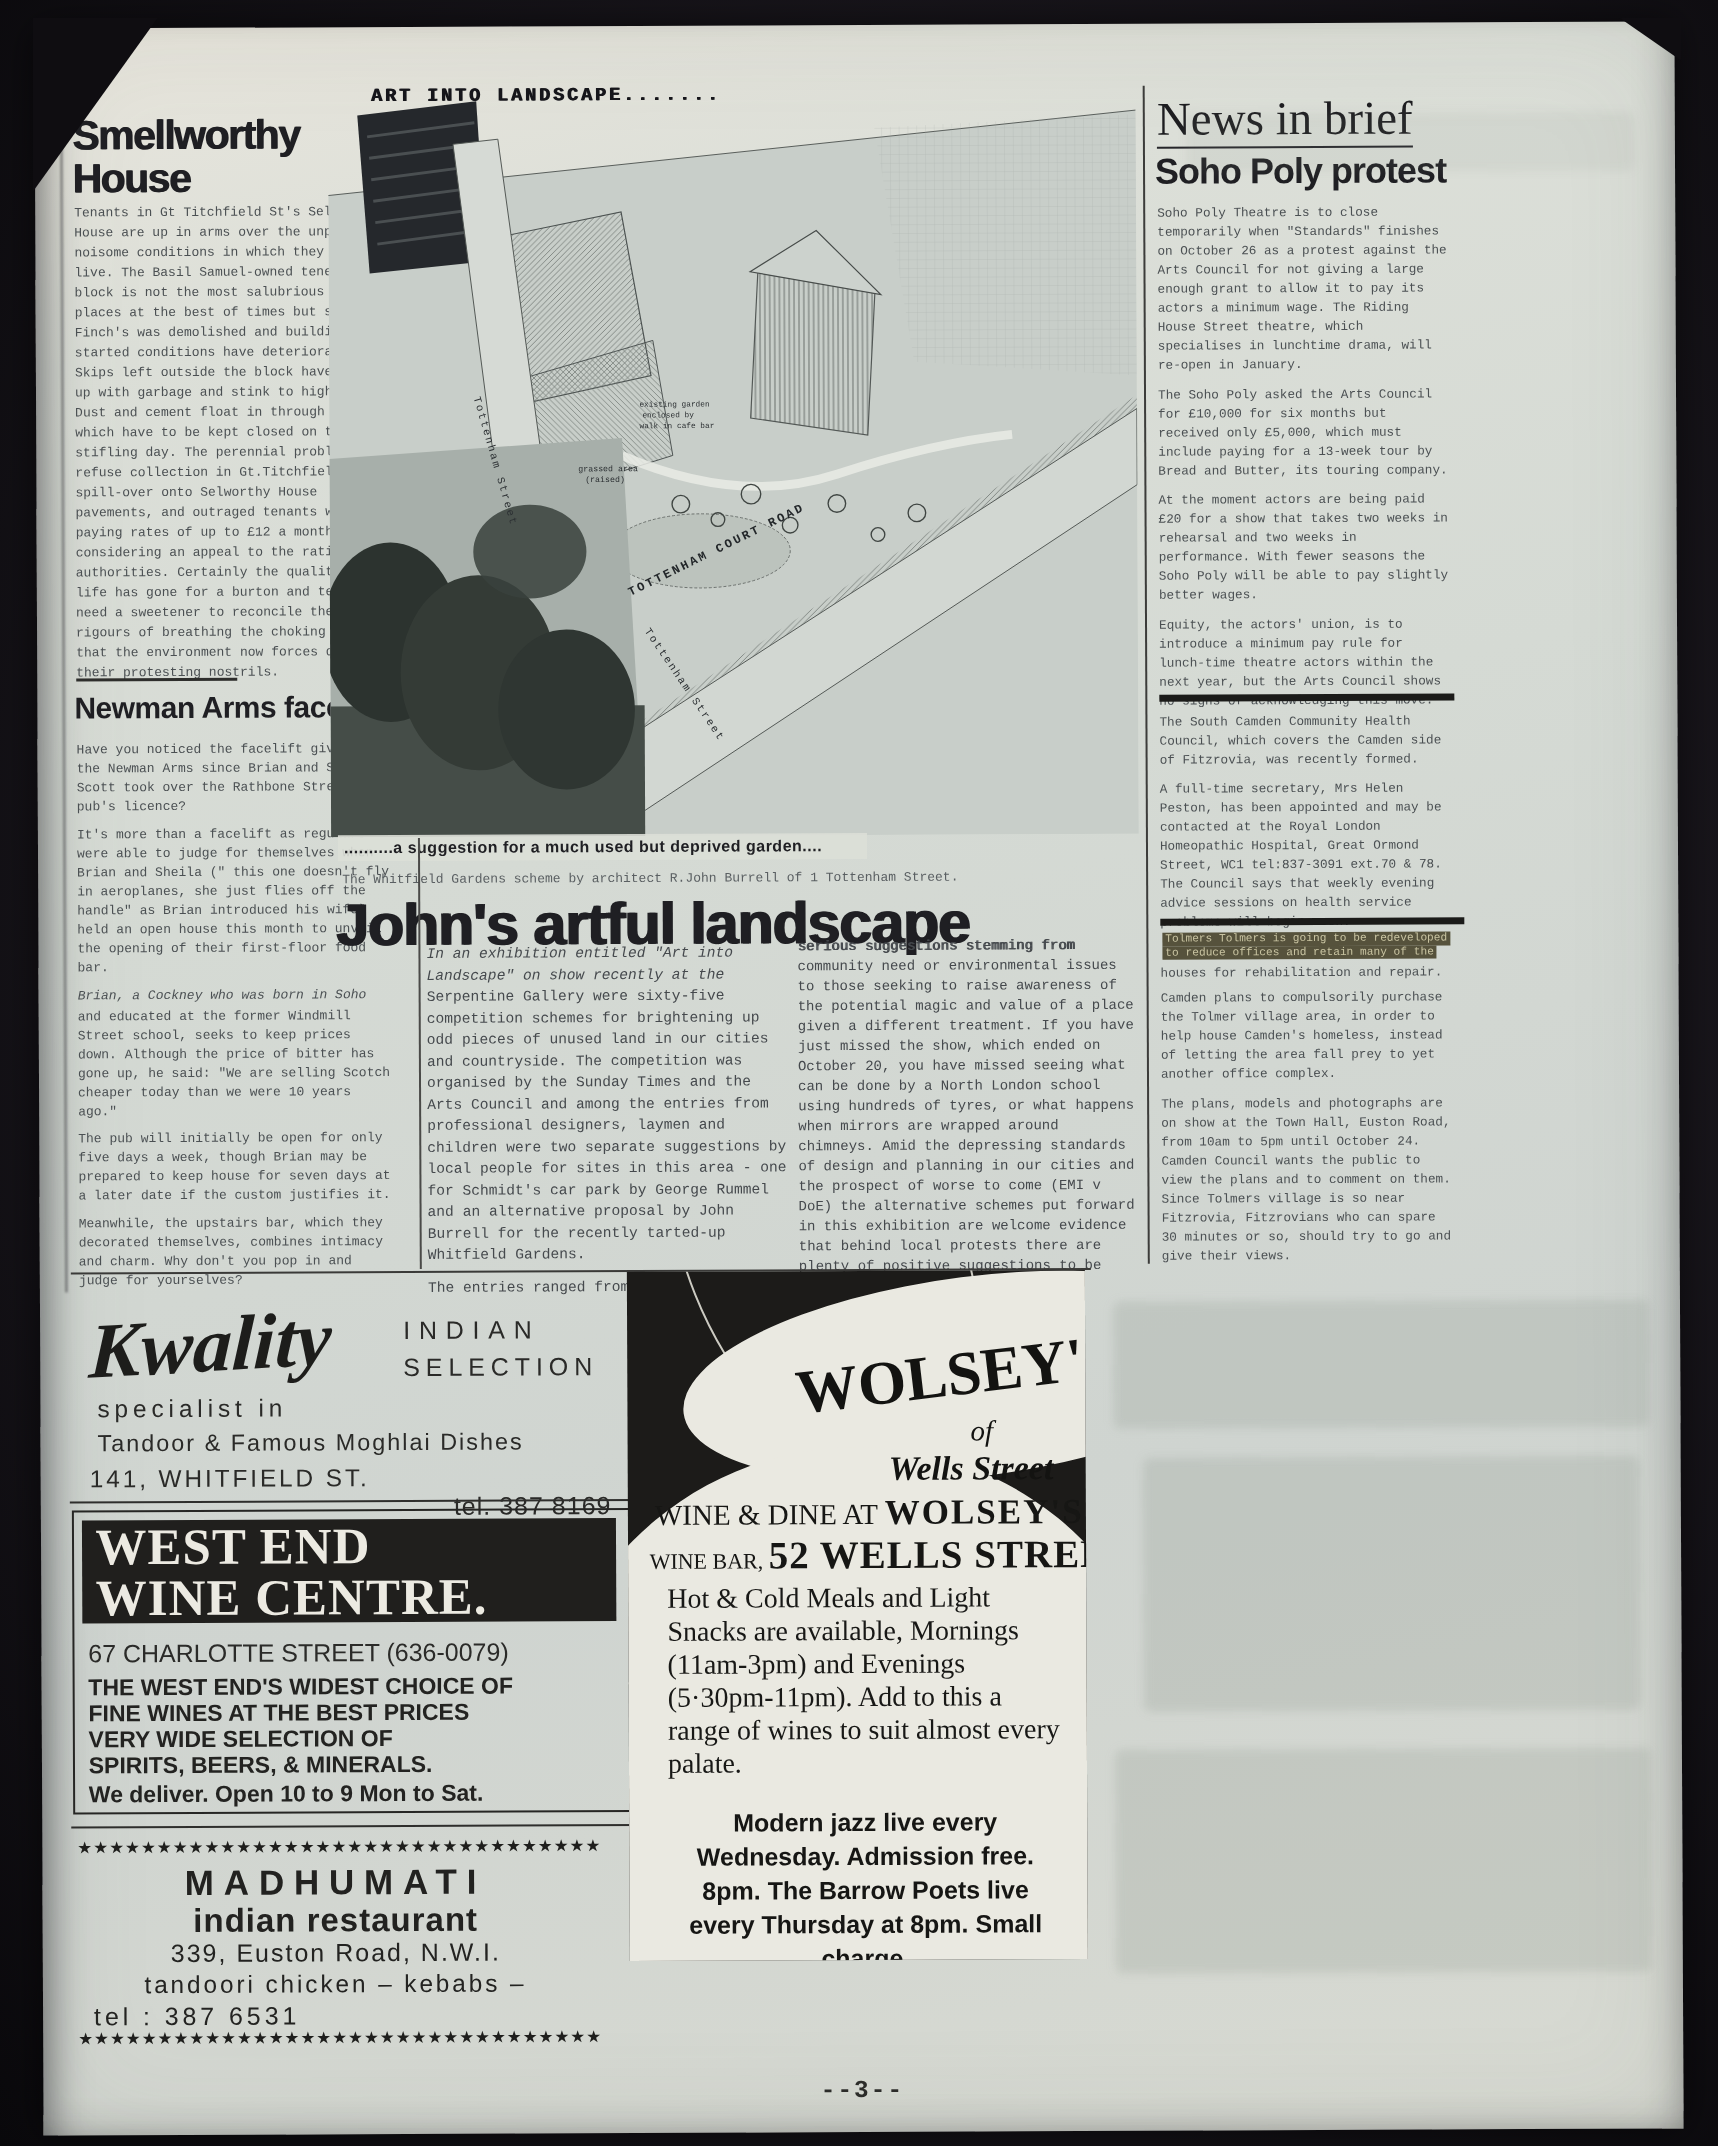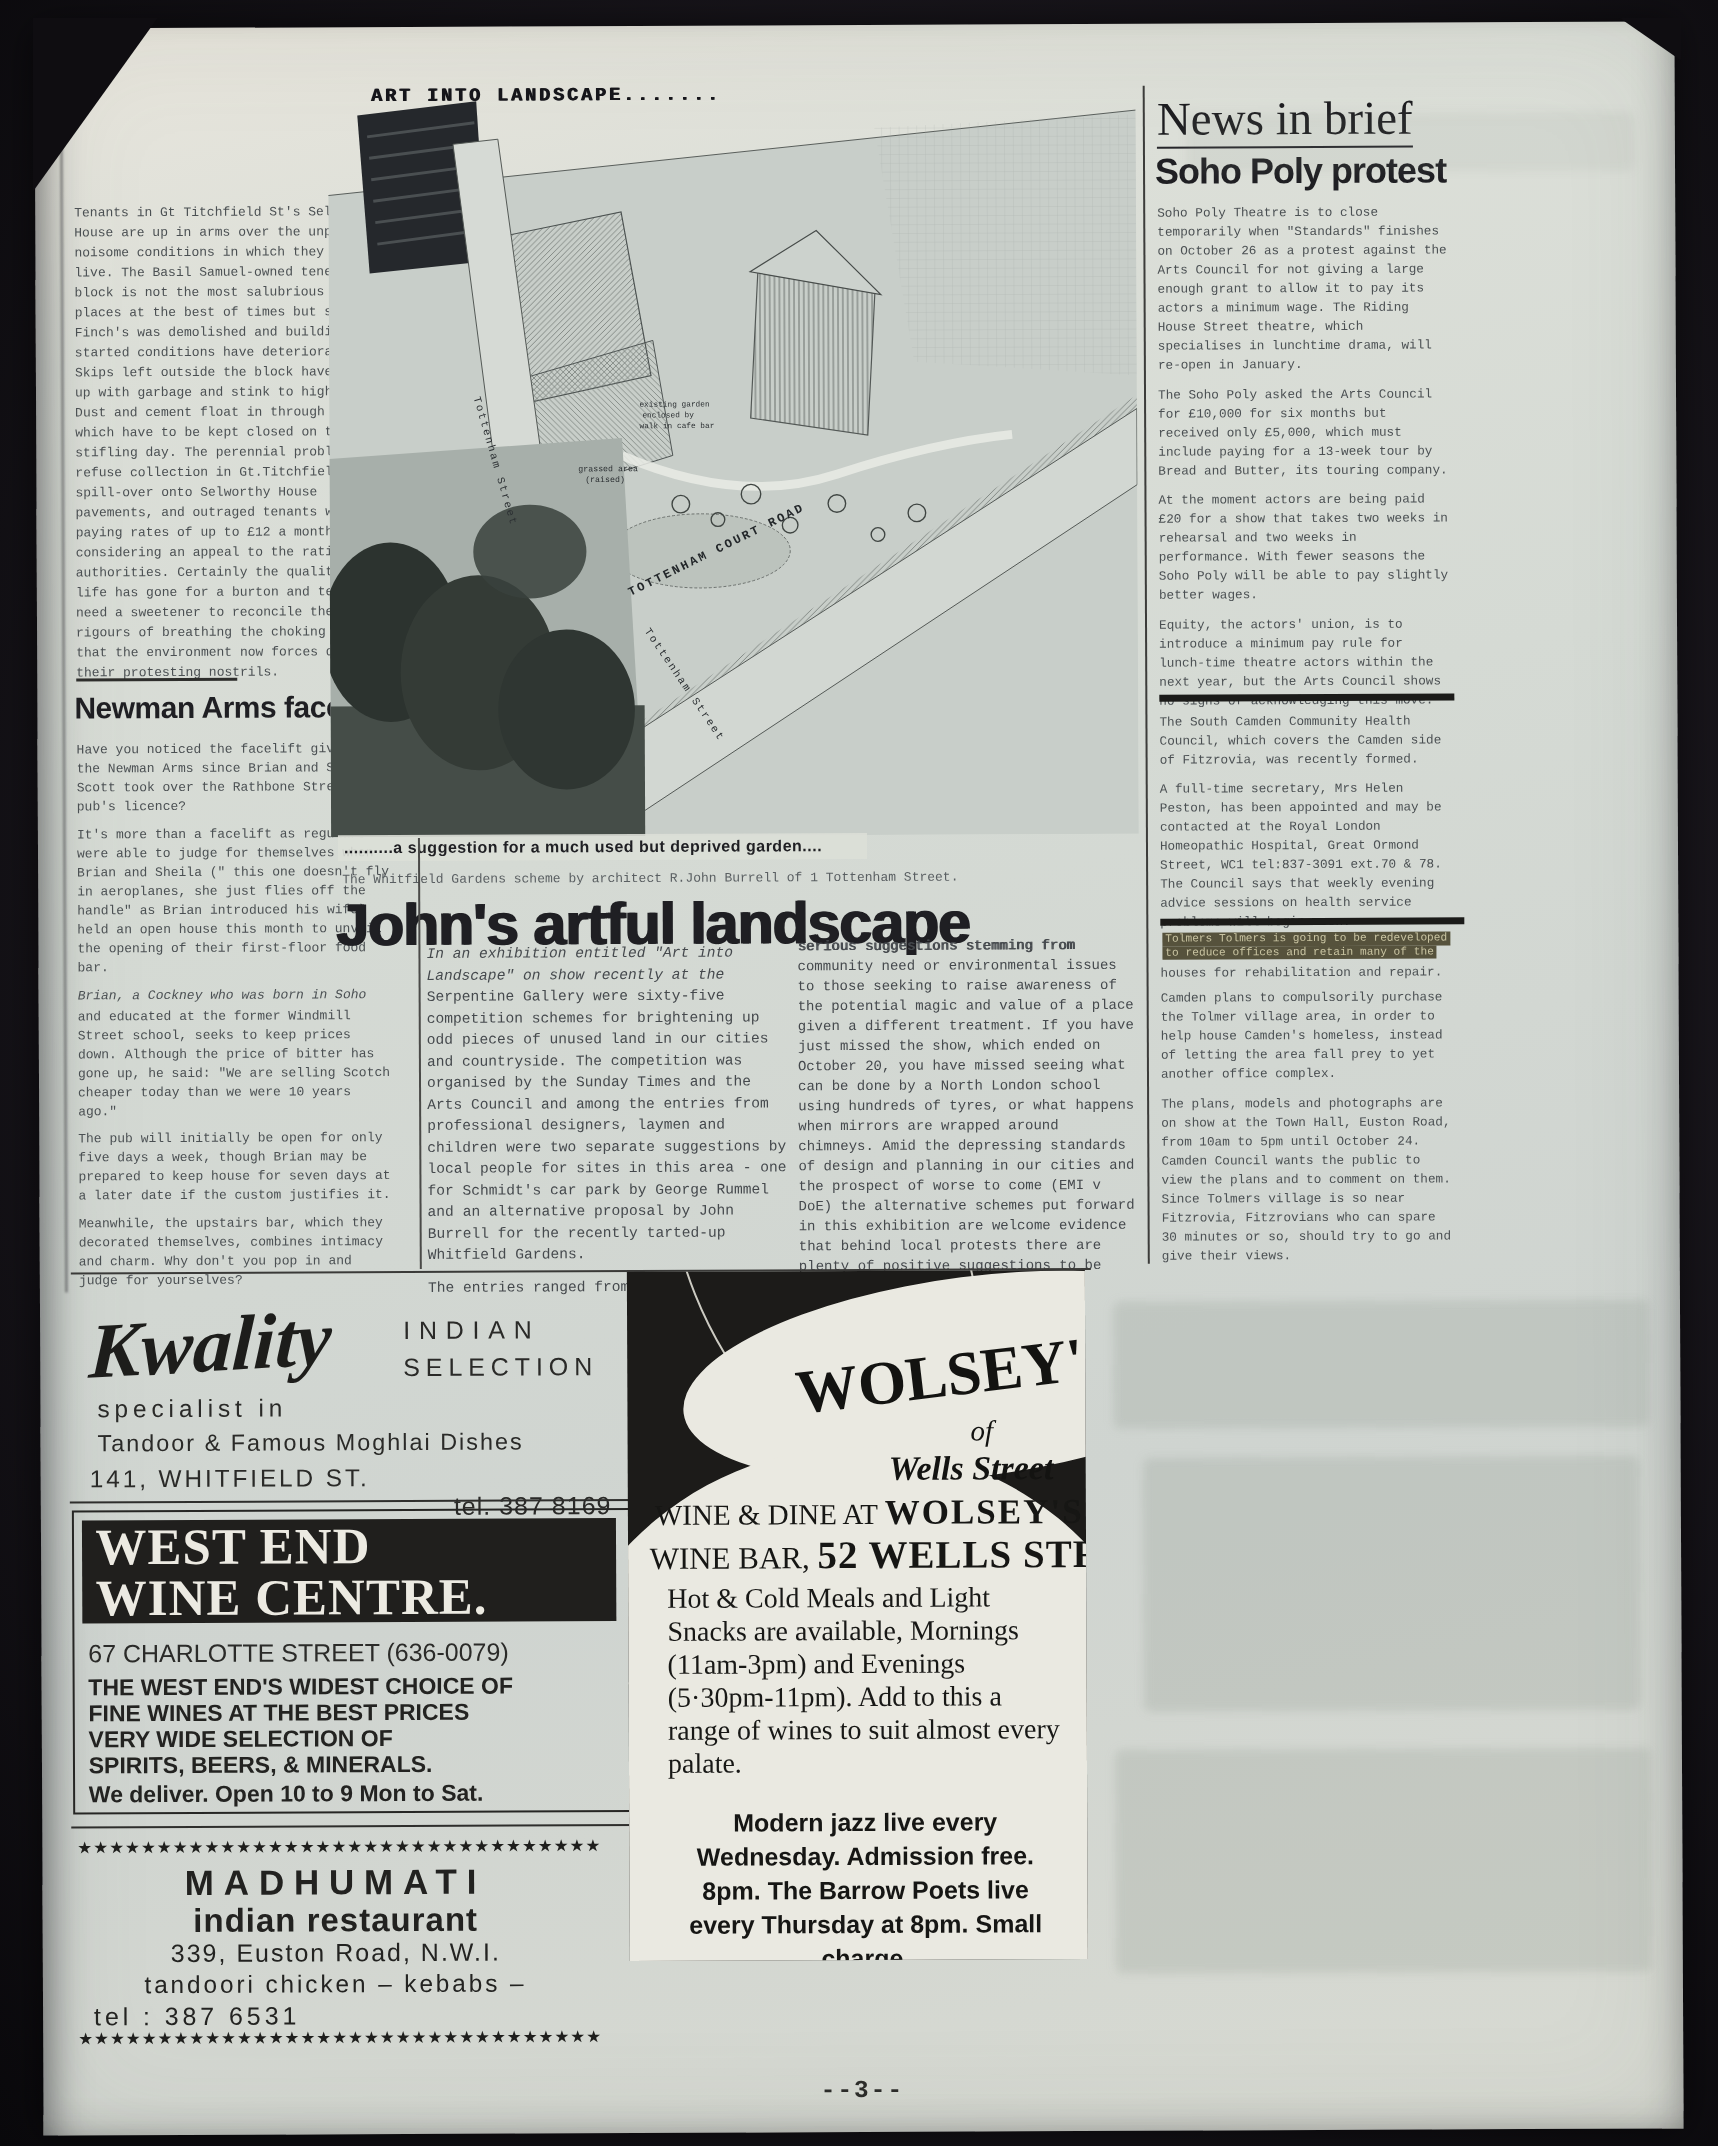--- a/index.html
+++ b/index.html
@@ -35,20 +35,22 @@
   .wedge{position:absolute;background:#0f0d11;}
   svg text{font-family:"Liberation Mono", monospace;}
 </style>
 </head>
 <body>
 
 <div id="paper">
 
   <div class="abs" style="left:25px;top:55px;width:2.9px;height:1209px;background:rgba(32,32,38,.38);filter:blur(1px);"></div>
 
+  <div class="abs headline pre" style="left:37px;top:86px;font-size:41px;line-height:43px;letter-spacing:-1.5px;text-shadow:1px 0 0 #1f1f23;">Smellworthy
+House</div>
 
   <div class="abs mono just" style="left:39px;top:175px;width:324px;font-size:13px;line-height:20px;">Tenants in Gt Titchfield St's Selworthy House are up in arms over the unpleasant, noisome conditions in which they have to live.  The Basil Samuel-owned tenement block is not the most salubrious of places at the best of times but since Finch's was demolished and building works started conditions have deteriorated.  Skips left outside the block have filled up with garbage and stink to high heaven.  Dust and cement float in through windows which have to be kept closed on the most stifling day.  The perennial problems of refuse collection in Gt.Titchfield Street spill-over onto Selworthy House pavements, and outraged tenants who are paying rates of up to £12 a month are considering an appeal to the rating authorities. Certainly the quality of life has gone for a burton and tenants need a sweetener to reconcile them to the rigours of breathing the choking stench that the environment now forces down their protesting nostrils.</div>
 
   <div class="abs rule" style="left:39px;top:650px;width:161px;height:2.9px;"></div>
 
   <div class="abs headline" style="left:37px;top:663px;font-size:30px;letter-spacing:-0.5px;">Newman Arms facelift</div>
 
   <div class="abs mono just" style="left:39px;top:712px;width:316px;font-size:13px;line-height:19px;">
     <p>Have you noticed the facelift given to the Newman Arms since Brian and Sheila Scott took over the Rathbone Street pub's licence?</p>
     <p>It's more than a facelift as regulars were able to judge for themselves when Brian and Sheila (" this one doesn't fly in aeroplanes, she just flies off the handle" as Brian introduced his wife) held an open house this month to unveil the opening of their first-floor food bar.</p>
@@ -214,21 +216,21 @@
     <div style="position:absolute;left:-88px;top:176px;width:634px;height:634px;background:#eae9e1;border-radius:50%;"></div>
 
     <div class="serif" style="position:absolute;left:168px;top:68px;font-size:62px;font-weight:bold;color:#131311;transform:rotate(-6.5deg);letter-spacing:0px;">WOLSEY'S</div>
     <div class="serif ital" style="position:absolute;left:343px;top:144px;font-size:29px;color:#131311;">of</div>
     <div class="serif ital" style="position:absolute;left:261px;top:179px;font-size:34px;font-weight:bold;color:#131311;">Wells Street</div>
 
     <div class="serif" style="position:absolute;left:27px;top:222px;width:414px;text-align:center;white-space:nowrap;color:#161614;">
       <span style="font-size:29px;">WINE &amp; DINE AT </span><span style="font-size:35px;font-weight:bold;letter-spacing:2px;">WOLSEY'S</span>
     </div>
     <div class="serif" style="position:absolute;left:21.5px;top:261px;width:423px;text-align:center;white-space:nowrap;color:#161614;">
-      <span style="font-size:31px;text-align:center;">WINE BAR, </span><span style="font-size:39px;font-weight:bold;letter-spacing:1px;">52 WELLS STREET</span>
+      <span style="font-size:22px;text-align:center;">WINE BAR, </span><span style="font-size:39px;font-weight:bold;letter-spacing:1px;">52 WELLS STREET</span>
     </div>
 
     <div class="serif" style="position:absolute;left:39px;top:310px;width:398px;font-size:28px;line-height:33px;color:#181816;">Hot &amp; Cold Meals and Light Snacks are available, Mornings (11am-3pm) and Evenings (5·30pm-11pm).  Add to this a range of wines to suit almost every palate.</div>
 
     <div style="position:absolute;left:41px;top:534px;width:390px;font-size:25px;line-height:34px;font-weight:bold;text-align:center;color:#161614;">Modern jazz live every Wednesday. Admission free. 8pm. The Barrow Poets live every Thursday at 8pm.  Small charge.</div>
   </div>
 
   <div class="abs mono" style="left:741px;top:2052px;width:156px;text-align:center;font-size:24.4px;font-weight:bold;letter-spacing:2px;color:#2c2c2a;">--3--</div>
 
   <div class="ghost" style="left:1073px;top:1278px;width:536px;height:127px;"></div>

